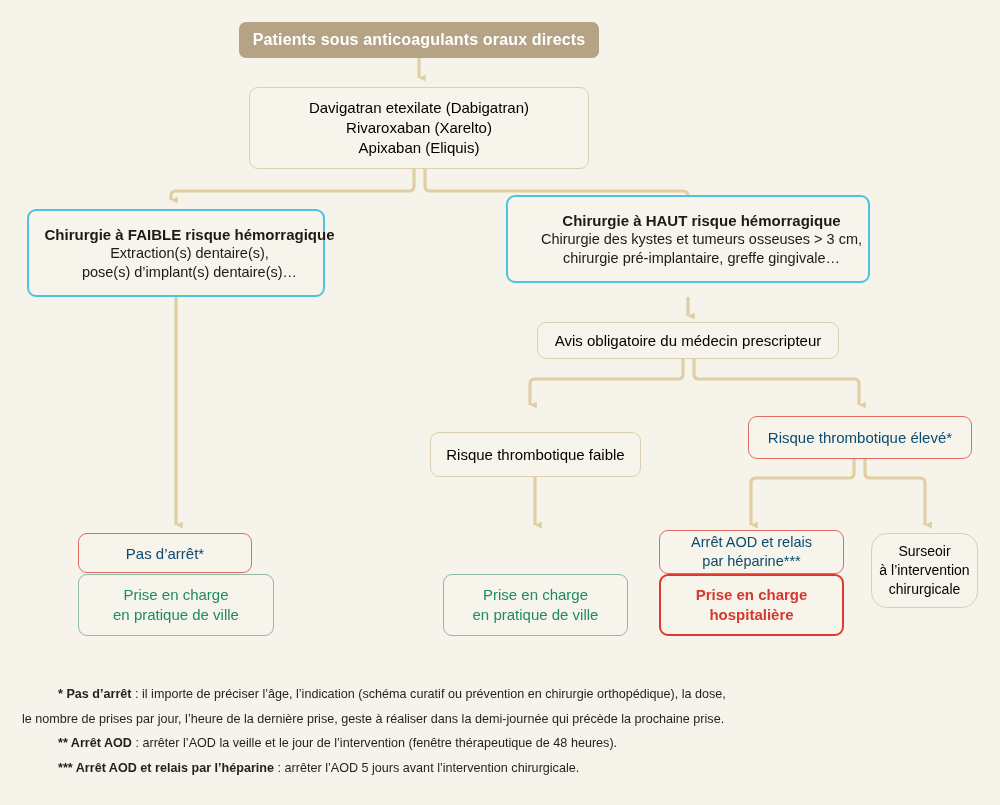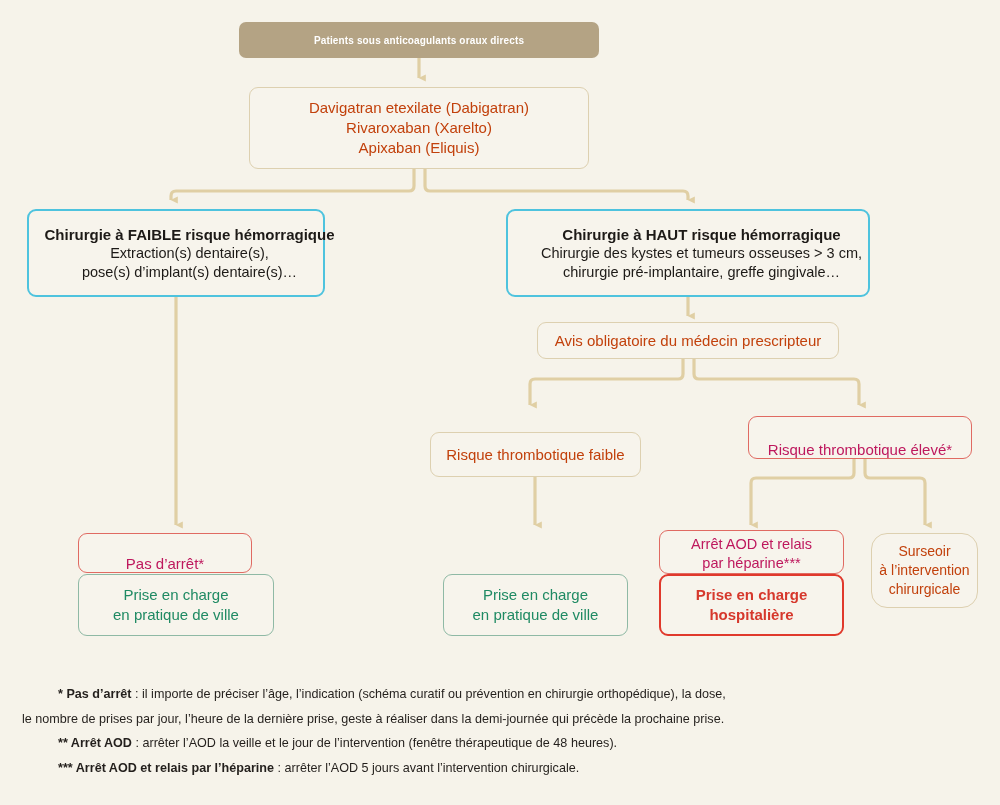--- a/index.html
+++ b/index.html
@@ -36,39 +36,38 @@
   }
   .node .ln { display: block; white-space: nowrap; }
 
   
   .n-header {
     background: #b4a384;
     border: none;
     border-radius: 7px;
     color: #ffffff;
     font-weight: bold;
-    font-size: 10px;
+    font-size: 16px;
     letter-spacing: .15px;
   }
   
   .n-tan {
     border: 1.6px solid #ddd0b0;
-    color: #c2410c;
+    color: #000000;
   }
   
   .n-cyan {
     border: 2px solid #4ec3de;
     color: #1d1a17;
     padding-left: 27px;
   }
   
   .n-red {
     border: 1.8px solid #e06a62;
-    color: #be185d;
-    justify-content: flex-end;
+    color: #0c4a6e;
   }
   .n-red-strong {
     border: 2.2px solid #e0392c;
     color: #d6382c;
   }
   
   .n-green {
     border: 1.6px solid #8fb9a5;
     color: #1f8a63;
   }
@@ -134,21 +133,21 @@
     <span class="ln">Rivaroxaban (Xarelto)</span>
     <span class="ln">Apixaban (Eliquis)</span>
   </div>
 
   <div class="node n-cyan fs145 lh19" style="left:27px; top:209px; width:298px; height:88px;">
     <span class="ln bold fs15">Chirurgie à FAIBLE risque hémorragique</span>
     <span class="ln">Extraction(s) dentaire(s),</span>
     <span class="ln">pose(s) d’implant(s) dentaire(s)…</span>
   </div>
 
-  <div class="node n-cyan fs145 lh19" style="left:506px; top:209px; width:364px; height:88px;">
+  <div class="node n-cyan fs145 lh19" style="left:506px; top:195px; width:364px; height:88px;">
     <span class="ln bold fs15">Chirurgie à HAUT risque hémorragique</span>
     <span class="ln">Chirurgie des kystes et tumeurs osseuses &gt; 3 cm,</span>
     <span class="ln">chirurgie pré-implantaire, greffe gingivale…</span>
   </div>
 
   <div class="node n-tan fs15" style="left:537px; top:322px; width:302px; height:37px;">
     <span class="ln">Avis obligatoire du médecin prescripteur</span>
   </div>
 
   <div class="node n-tan fs15" style="left:430px; top:432px; width:211px; height:45px;">

